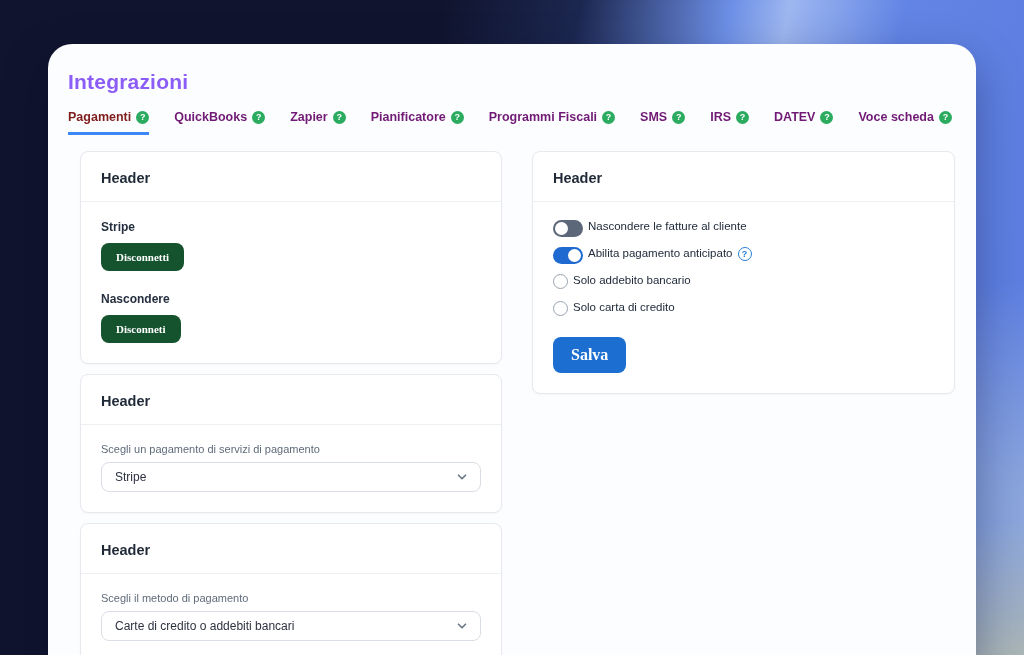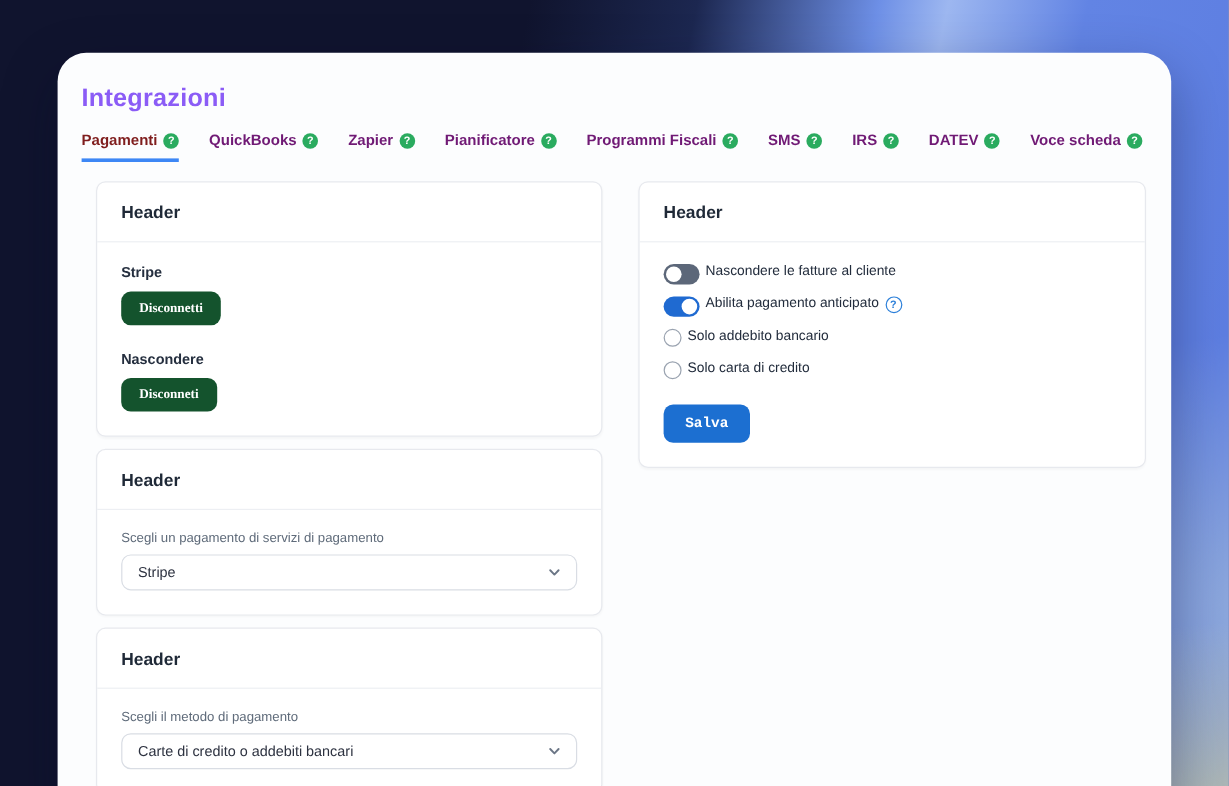--- a/index.html
+++ b/index.html
@@ -71,21 +71,21 @@
     display:inline-flex; align-items:center; justify-content:center; cursor:pointer; flex:0 0 auto;
   }
 
   .radio { width:15px; height:15px; border-radius:50%; background:#fff; flex:0 0 auto; cursor:pointer; }
   .radio.sel { border:4.5px solid #1669cf; }
   .radio.unsel { border:1.5px solid #9aa3b0; }
   .radio-row { margin-bottom:12px; }
 
   .btn-primary {
     display:inline-block; background:#1c6fd1; color:#fff; border:none; cursor:pointer;
-    font-family:Liberation Mono, monospace; font-size:12px; font-weight:700; border-radius:8px; padding:9px 18px;
+    font-family:Liberation Serif, serif; font-size:16px; font-weight:700; border-radius:8px; padding:9px 18px;
     margin-top:9px;
   }
 </style>
 </head>
 <body>
 
 <div class="app-card">
   <div class="page-title">Integrazioni</div>
 
   <div class="tabs">

